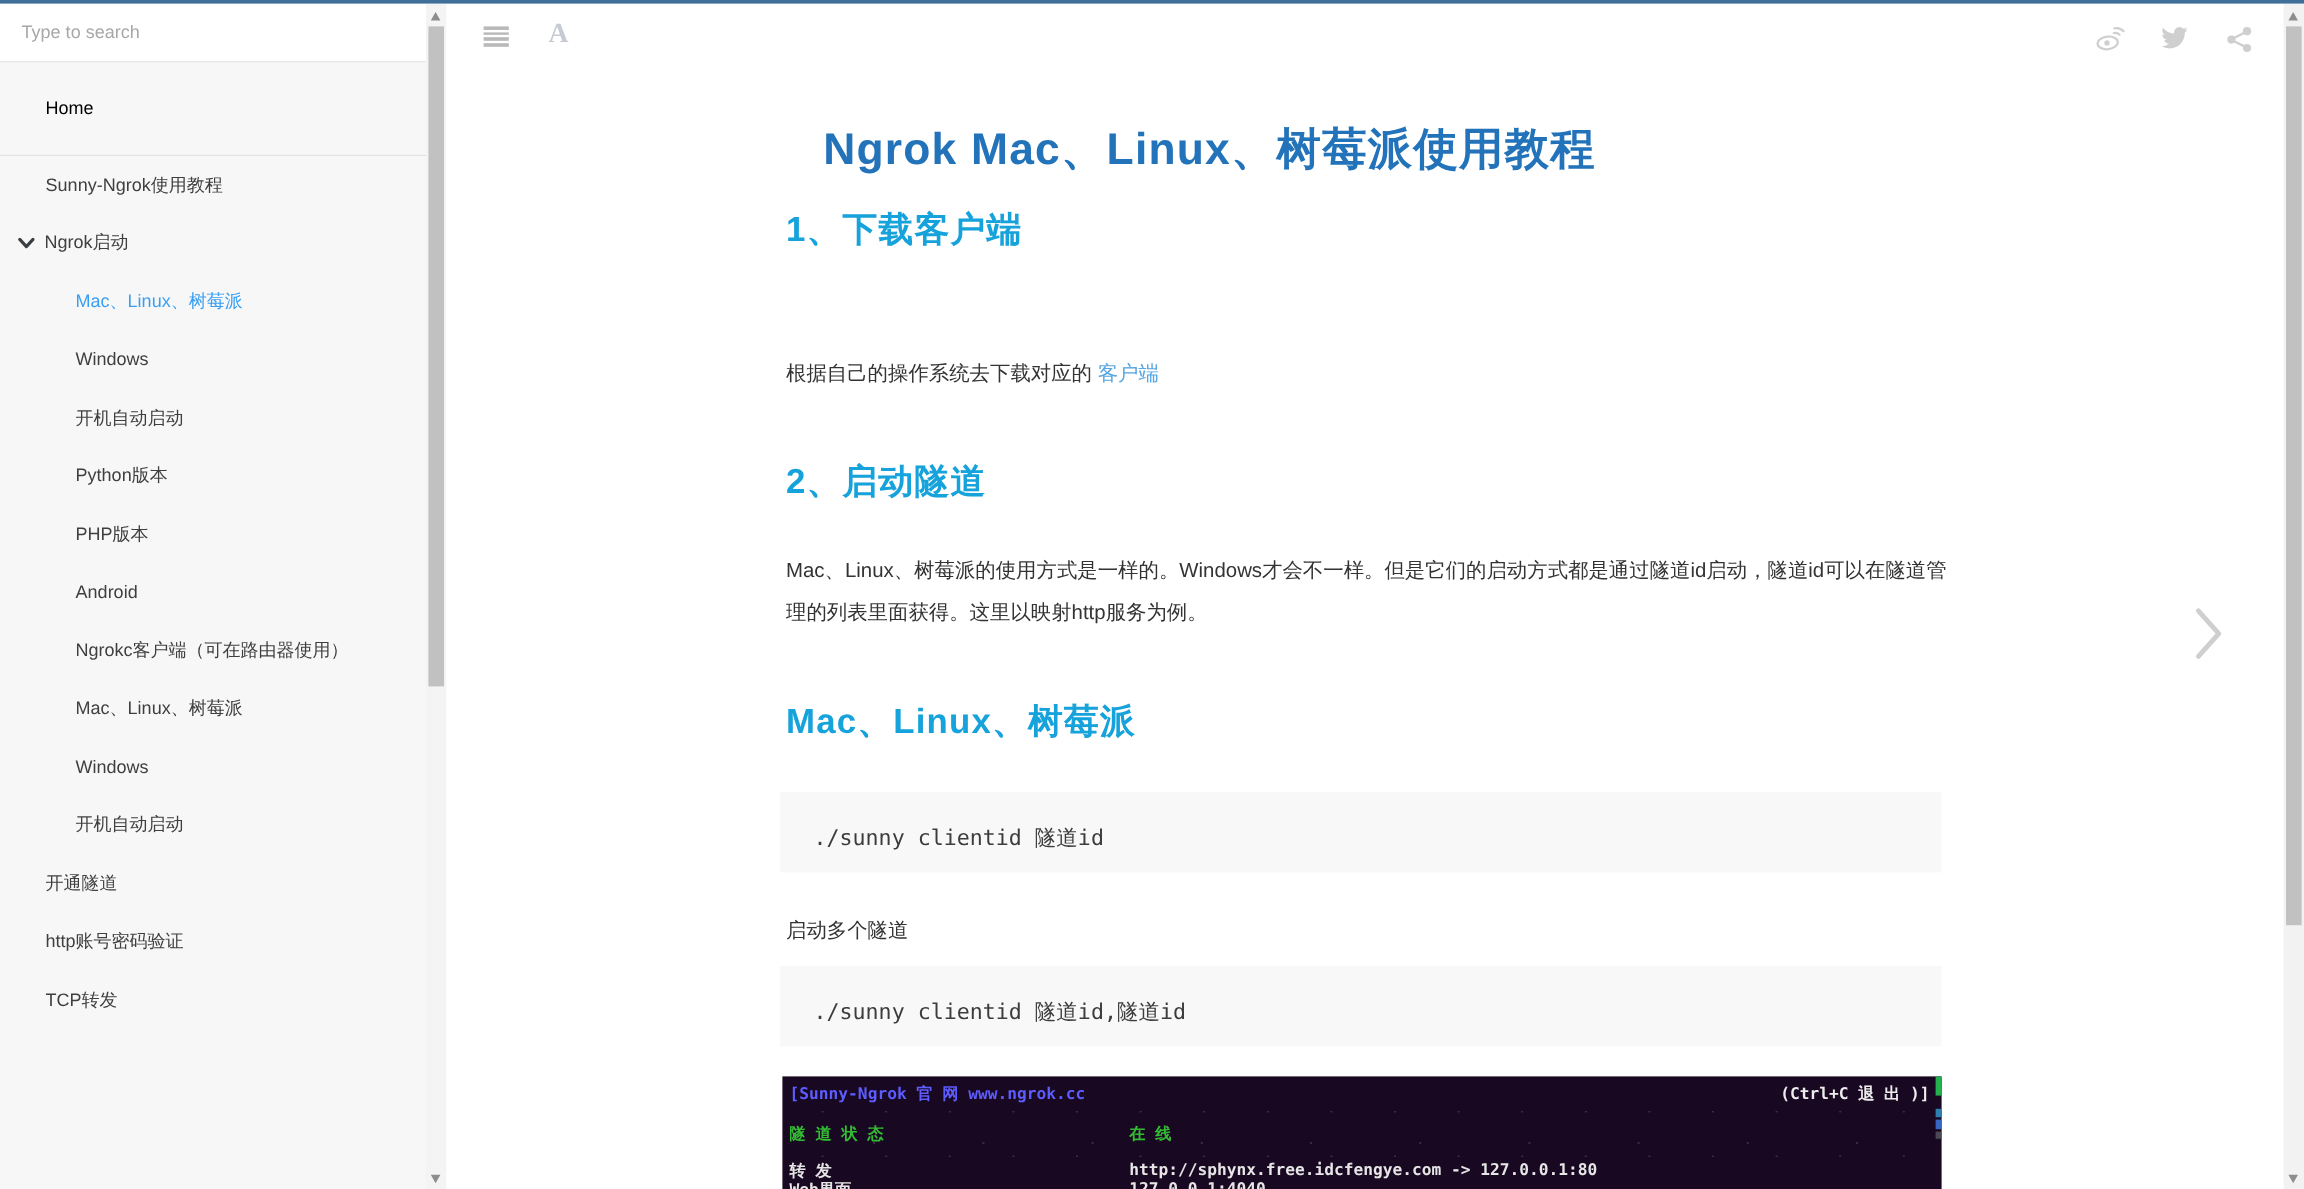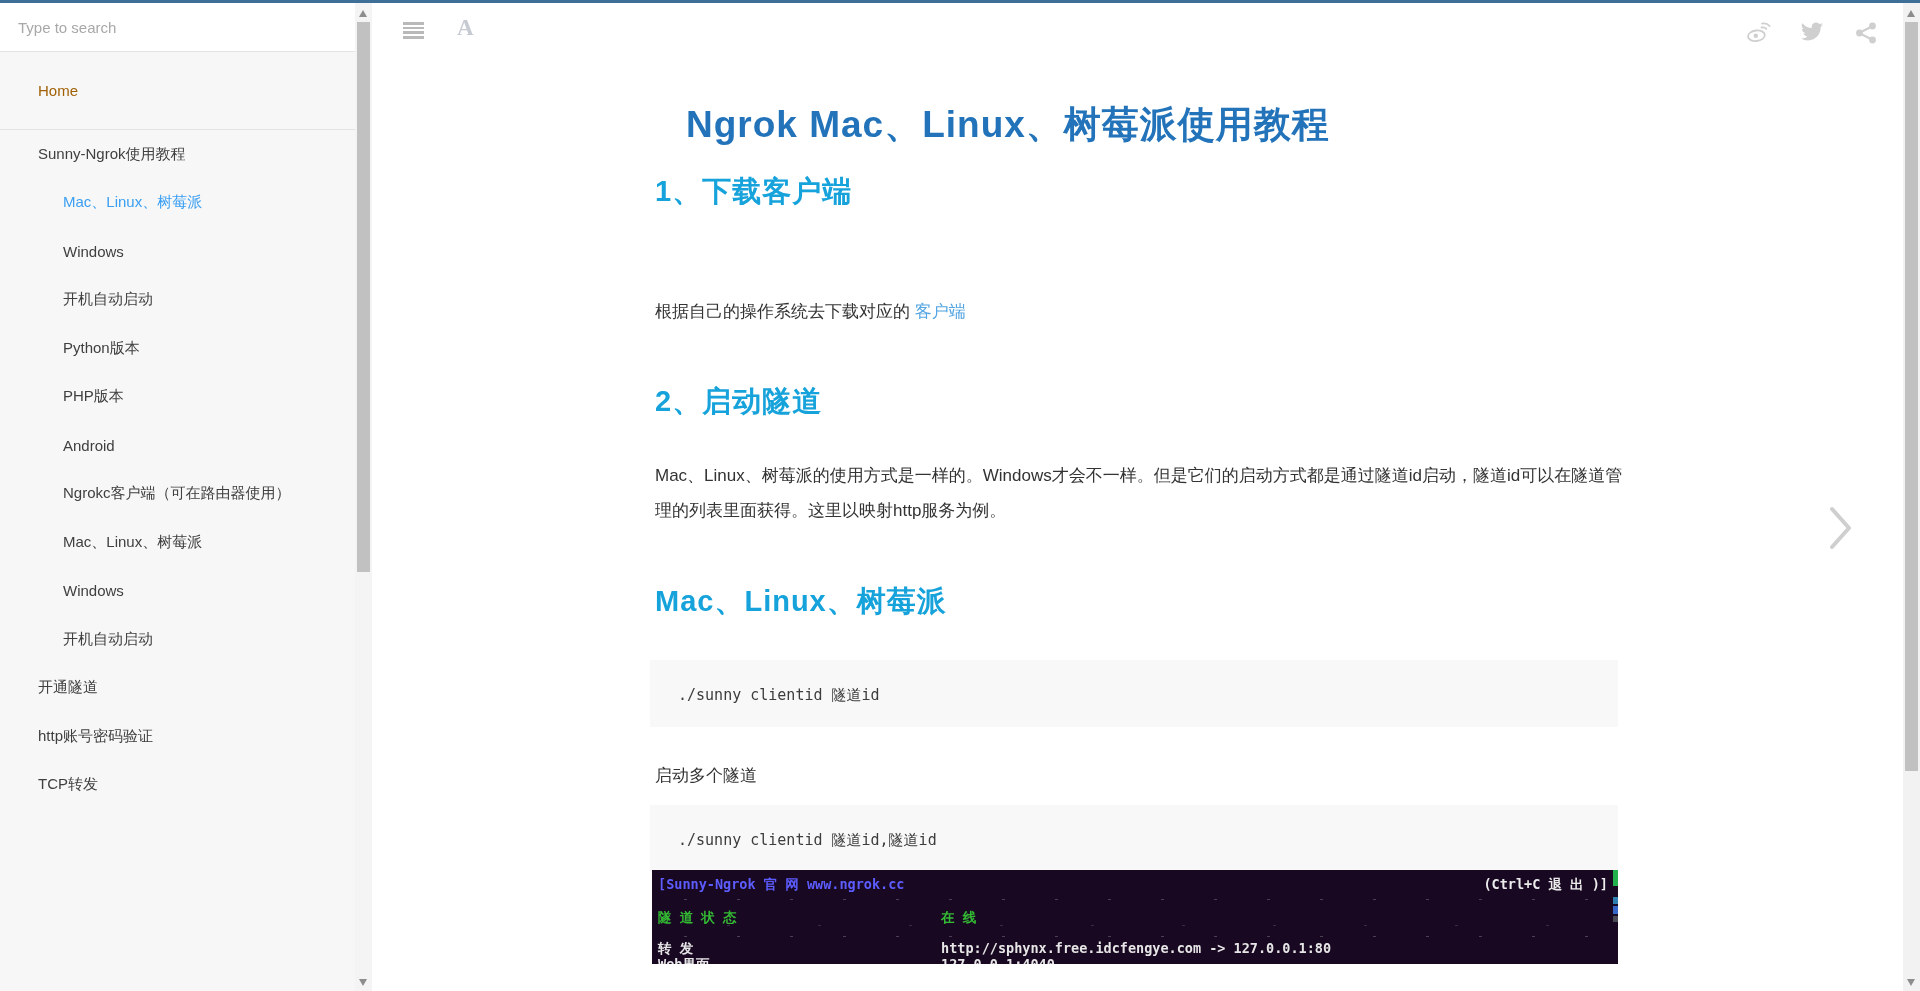--- a/index.html
+++ b/index.html
@@ -8,21 +8,21 @@
   .page { position:relative; width:1920px; height:991px; overflow:hidden; background:#fff; }
 
   
   .topbar { position:absolute; left:0; top:0; width:1920px; height:3px; background:#3e6f99; z-index:50; }
 
   
   .sidebar { position:absolute; left:0; top:3px; width:355px; height:988px; background:#f7f7f7; overflow:hidden; }
   .search-box { position:absolute; left:0; top:0; width:355px; height:49px; background:#fff; border-bottom:1px solid #e4e4e4; }
   .search-box input { width:100%; height:100%; border:0; outline:none; background:transparent; padding-left:18px; font-size:15px; color:#444; font-family:inherit; }
   .search-box input::placeholder { color:#a8a8a8; opacity:1; }
-  .home-row { position:absolute; left:0; top:49px; width:355px; height:78px; border-bottom:1px solid #e3e3e3; display:flex; align-items:center; padding-left:38px; font-size:15px; color:#a16207; cursor:pointer; }
+  .home-row { position:absolute; left:0; top:49px; width:355px; height:78px; border-bottom:1px solid #e3e3e3; display:flex; align-items:center; padding-left:38px; font-size:15px; color:#000000; cursor:pointer; }
   .nav-items { position:absolute; left:0; top:127px; width:355px; }
   .nav-row { height:48.5px; display:flex; align-items:center; font-size:15px; color:#3f3f3f; cursor:pointer; }
   .nav-row.top { padding-left:38px; }
   .nav-row.group { padding-left:15px; }
   .nav-row.group .chev { margin-right:8px; display:inline-flex; }
   .nav-row.sub { padding-left:63px; }
   .nav-row.active { color:#3a9ff2; }
 
   
   .vscroll { position:absolute; top:3px; width:17px; height:988px; background:#f4f4f4; }
@@ -45,26 +45,26 @@
   h2.art { font-size:29px; font-weight:700; color:#16a2da; letter-spacing:1px; }
   .h2-1 { left:655px; top:172px; }
   .h2-2 { left:655px; top:382px; }
   .h2-3 { left:655px; top:582px; }
   p.art { font-size:17px; line-height:35px; }
   .p-1 { left:655px; top:294px; }
   .p-2 { left:655px; top:458px; width:978px; }
   .p-3 { left:655px; top:758px; }
   .inline-link { color:#55a6e2; text-decoration:none; cursor:pointer; }
   .codeblock { position:absolute; left:650px; width:968px; height:67px; background:#f8f8f8; }
-  .codeblock code { position:absolute; left:28px; top:26px; font-family:"DejaVu Sans Mono","Liberation Mono",monospace; font-size:15px; color:#3c3c3c; }
+  .codeblock code { position:absolute; left:28px; top:26px; font-family:"DejaVu Sans Mono","Liberation Mono",monospace; font-size:18px; color:#3c3c3c; }
   .code-1 { top:660px; }
   .code-2 { top:805px; }
 
   
-  .terminal { position:absolute; left:652px; top:870px; width:966px; height:94px; background:#190822; overflow:hidden;
+  .terminal { position:absolute; left:652px; top:897px; width:966px; height:94px; background:#190822; overflow:hidden;
     background-image:
       radial-gradient(rgba(255,255,255,0.22) 1px, transparent 1.2px),
       radial-gradient(rgba(255,255,255,0.14) 1px, transparent 1.2px);
     background-size:53px 37px, 91px 61px;
     background-position:7px 11px, 31px 25px;
     font-family:"DejaVu Sans Mono","Liberation Mono",monospace; font-size:13.5px; }
   .term-header { position:absolute; left:6px; right:10px; top:6px; display:flex; justify-content:space-between; font-weight:bold; }
   .term-header .lhs { color:#5d5dff; }
   .term-header .rhs { color:#ececec; }
   .term-row { position:absolute; left:6px; right:6px; white-space:nowrap; font-weight:bold; color:#e6e6e6; }
@@ -95,20 +95,28 @@
     </div>
 
     <div class="home-row">
       <span>Home</span>
     </div>
 
     <div class="nav-items">
       <div class="nav-row top">
         <span>Sunny-Ngrok使用教程</span>
       </div>
+      <div class="nav-row group">
+        <span class="chev">
+          <svg width="14" height="10" viewBox="0 0 14 10">
+              <polyline points="1.5,1.5 7,7.5 12.5,1.5" fill="none" stroke="#3a3f44" stroke-width="2.6" stroke-linecap="round" stroke-linejoin="round"></polyline>
+            </svg>
+        </span>
+        <span>Ngrok启动</span>
+      </div>
       <div class="nav-row sub active">
         <span>Mac、Linux、树莓派</span>
       </div>
       <div class="nav-row sub">
         <span>Windows</span>
       </div>
       <div class="nav-row sub">
         <span>开机自动启动</span>
       </div>
       <div class="nav-row sub">

